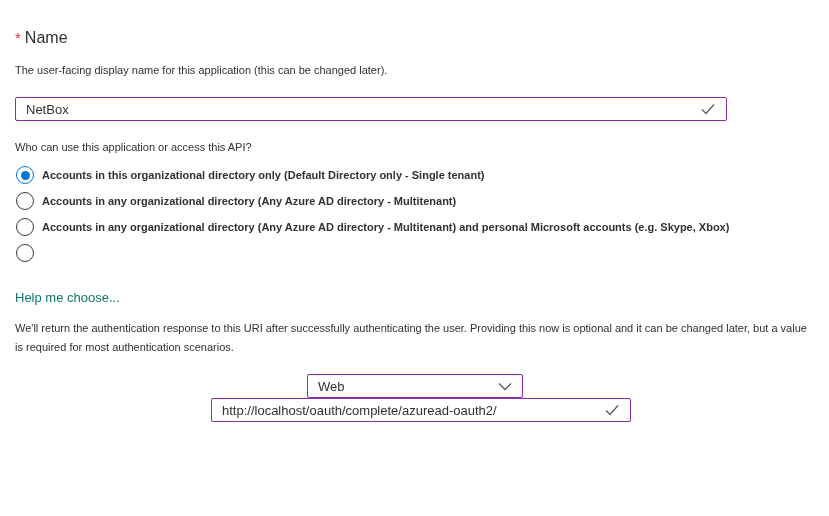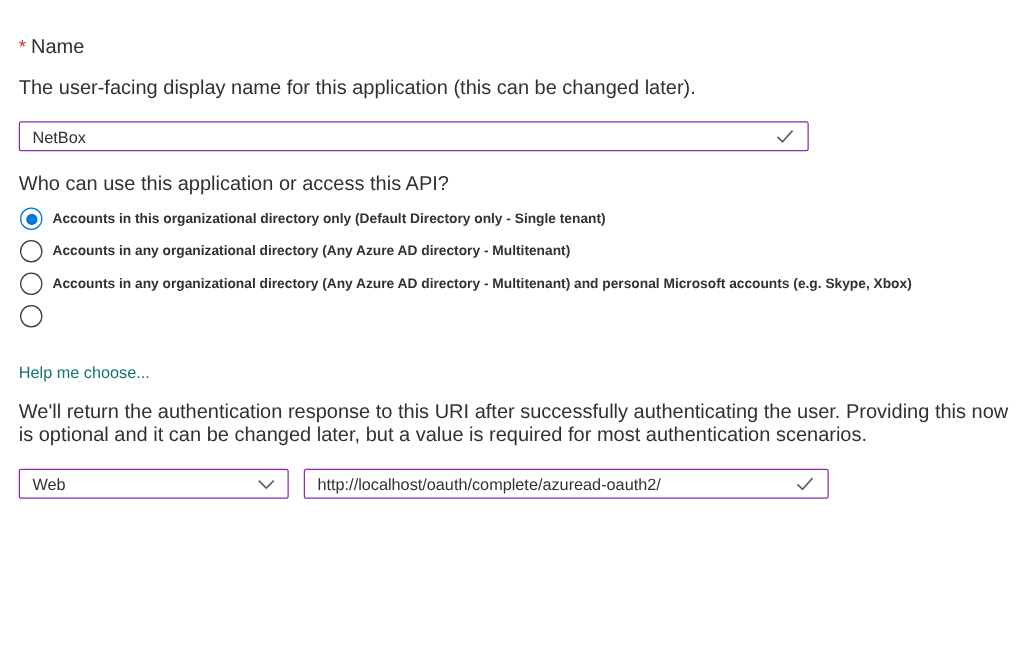--- a/index.html
+++ b/index.html
@@ -22,21 +22,21 @@
     font-weight: 400;
     line-height: 19px;
     color: #323130;
   }
   .required {
     color: #d13438;
     margin-right: 4px;
     font-size: 15px;
   }
   .hint {
-    font-size: 16px;
+    font-size: 11px;
     line-height: 19px;
     color: #323130;
   }
   .desc1 { margin-top: 14px; }
   
   .textfield {
     display: flex;
     align-items: center;
     height: 24px;
     border: 1.5px solid #8a2da5;
@@ -53,21 +53,21 @@
     color: #323130;
     background: transparent;
     min-width: 0;
     padding: 0;
   }
   .check-icon, .chevron-icon {
     flex: 0 0 auto;
     display: inline-flex;
     align-items: center;
   }
-  .name-field { margin-top: 17px; width: 632px; }
+  .name-field { margin-top: 17px; width: 712px; }
 
   .acct-title { margin-top: 44px; }
   .question { margin-top: 17px; }
 
   .radio-group { margin-top: 5px; }
   .radio-row {
     display: flex;
     align-items: center;
     height: 26px;
     cursor: default;
@@ -109,20 +109,21 @@
     text-decoration: none;
     cursor: pointer;
   }
   .redirect-title { margin-top: 46px; }
   .redirect-desc { margin-top: 13px; width: 800px; }
 
   .uri-row {
     margin-top: 17px;
     display: flex;
     align-items: center;
+    flex-direction: column;
   }
   .dropdown {
     display: flex;
     align-items: center;
     width: 216px;
     height: 24px;
     border: 1.5px solid #8a2da5;
     border-radius: 2px;
     padding: 0 10px;
     background: #ffffff;

